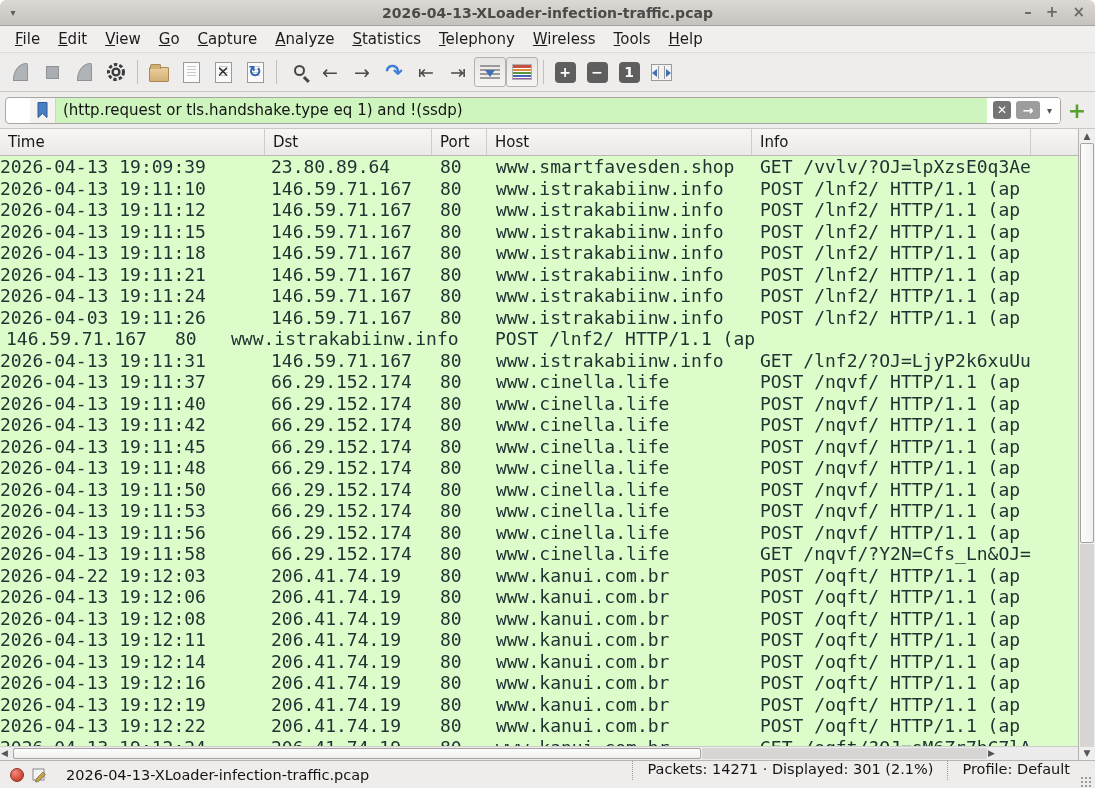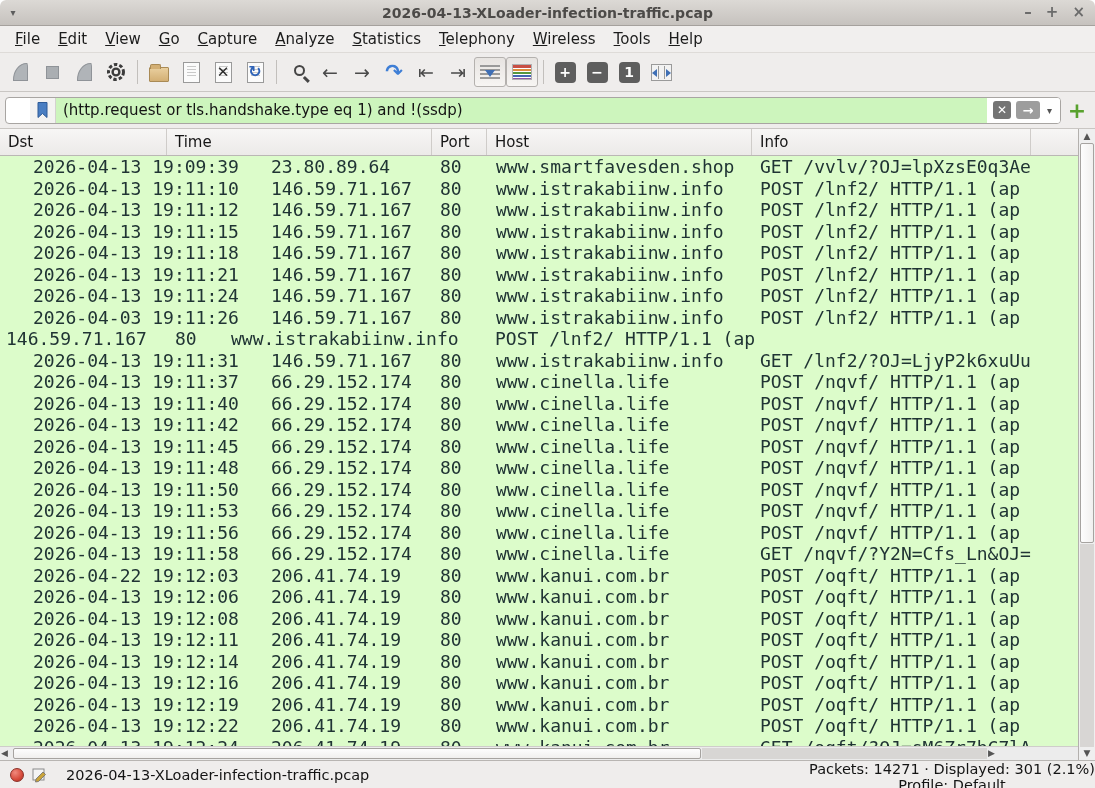--- a/index.html
+++ b/index.html
@@ -94,21 +94,21 @@
                 font-size:15px; color:#161616; }
   .col-header .hc { height:100%; display:flex; align-items:center; border-right:1px solid #cfccc9;
                     padding-left:8px; overflow:hidden; white-space:nowrap; }
   .hc.c-time { width:265px; } .hc.c-dst { width:167px; } .hc.c-port { width:55px; }
   .hc.c-host { width:265px; } .hc.c-info { width:279px;text-align:center; } .hc.c-fill { flex:1; border-right:none; }
 
   .packet-list { height:590px; flex:0 0 590px; overflow:hidden; background:#dcfcca;
                  font-family:"DejaVu Sans Mono", monospace; font-size:18px; color:#203434; }
   .prow { height:21.5px; display:flex; align-items:center; white-space:nowrap; cursor:default; }
   .prow span { overflow:hidden; flex:0 0 auto; }
-  .pc-time { width:265px; padding-left:33px; } .pc-dst { width:167px; padding-left:6px; }
+  .pc-time { width:265px; } .pc-dst { width:167px; padding-left:6px; }
   .pc-port { width:55px; padding-left:8px; } .pc-host { width:265px; padding-left:9px; }
   .pc-info { width:279px; padding-left:8px; }
 
   .hscroll { height:14px; flex:0 0 14px; background:#ececec; border-top:1px solid #cfcdca;
              position:relative; font-size:9px; color:#555; }
   .hs-left { position:absolute; left:1px; top:1px; }
   .hs-right { position:absolute; left:988px; top:1px; }
   .hs-handle { position:absolute; left:13px; top:1px; width:688px; height:11px;
                background:linear-gradient(#fdfdfd,#f0efee); border:1px solid #a6a3a0; border-radius:2px; }
   .hs-trough { position:absolute; left:702px; top:1px; width:285px; height:11px; background:#d8d6d4; }
@@ -121,21 +121,21 @@
                background:linear-gradient(90deg,#fdfdfd,#f1f0ef); border:1px solid #a6a3a0; border-radius:2px; }
   .vs-trough { position:absolute; top:415px; bottom:13px; left:1px; width:14px; background:#d8d6d4; }
 
   
   .statusbar { height:28px; flex:0 0 28px; display:flex; align-items:center;
                background:#efedec; border-top:1px solid #b8b5b2; font-size:14.5px; color:#141414; }
   .expert-dot { width:14px; height:14px; border-radius:50%; margin:0 8px 0 10px;
                 background:radial-gradient(circle at 35% 30%, #f08a7d, #d74b3b 60%, #a33327);
                 border:1px solid #8c2f26; }
   .sb-file { margin-left:18px; white-space:nowrap; }
-  .sb-right { margin-left:auto; display:flex; align-items:center; height:100%;flex-direction:column; }
+  .sb-right { margin-left:auto; display:flex; align-items:flex-start; height:100%; }
   .sb-sep { border-left:1px dotted #9a9a9a; height:70%; margin:0 14px; }
   .sb-grip { width:12px; height:12px; margin:0 3px 0 10px; align-self:flex-end;
              background:radial-gradient(circle,#9a9a9a 1px,transparent 1.3px) 0 0/4px 4px; }
 </style>
 </head>
 <body>
 
 <div class="window">
 
   <div class="titlebar">
@@ -253,22 +253,22 @@
         <span class="btn-apply">→</span>
         <span class="caret">▾</span>
       </div>
     </div>
     <div class="btn-add">+</div>
   </div>
 
   <div class="content">
     <div class="list-col">
       <div class="col-header">
+        <div class="hc c-time">Time</div>
         <div class="hc c-dst">Dst</div>
-        <div class="hc c-time">Time</div>
         <div class="hc c-port">Port</div>
         <div class="hc c-host">Host</div>
         <div class="hc c-info">Info</div>
         <div class="hc c-fill"></div>
       </div>
       <div class="packet-list" id="packet-list">
           <div class="prow">
             <span class="pc-time">2026-04-13 19:09:39</span>
             <span class="pc-dst">23.80.89.64</span>
             <span class="pc-port">80</span>

